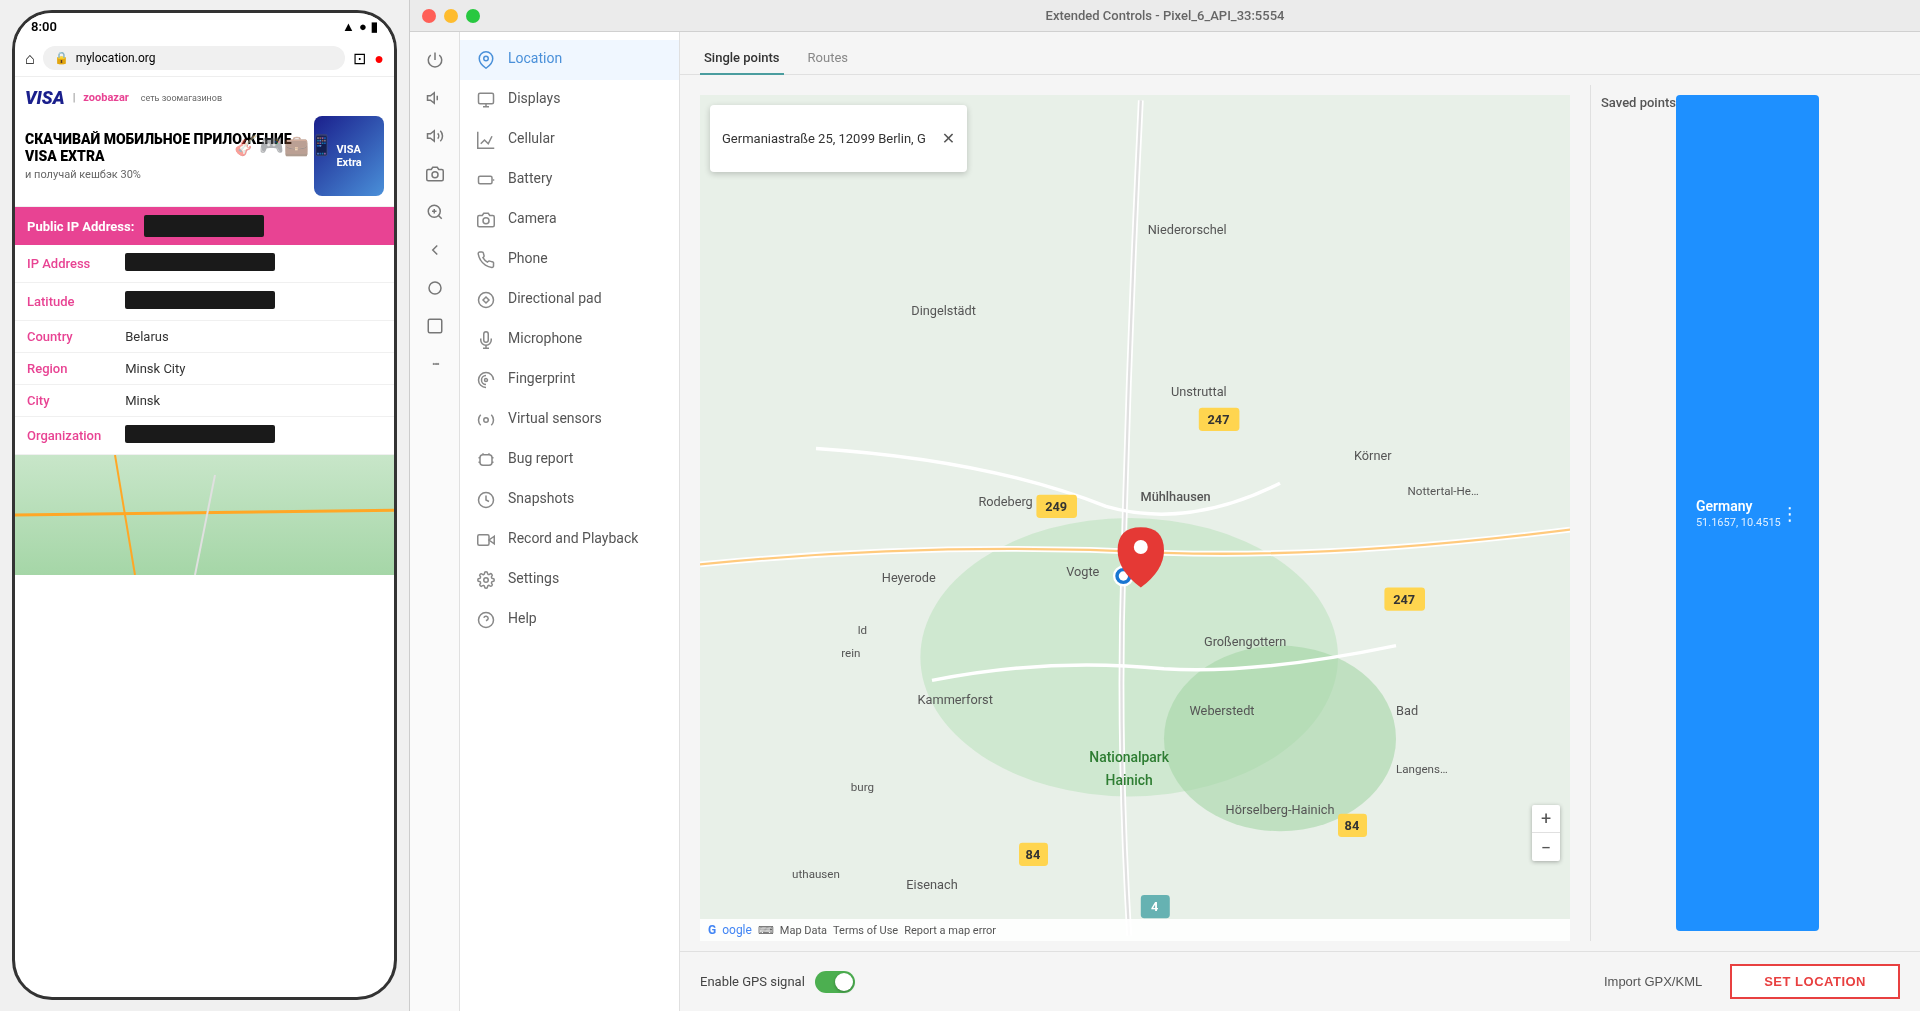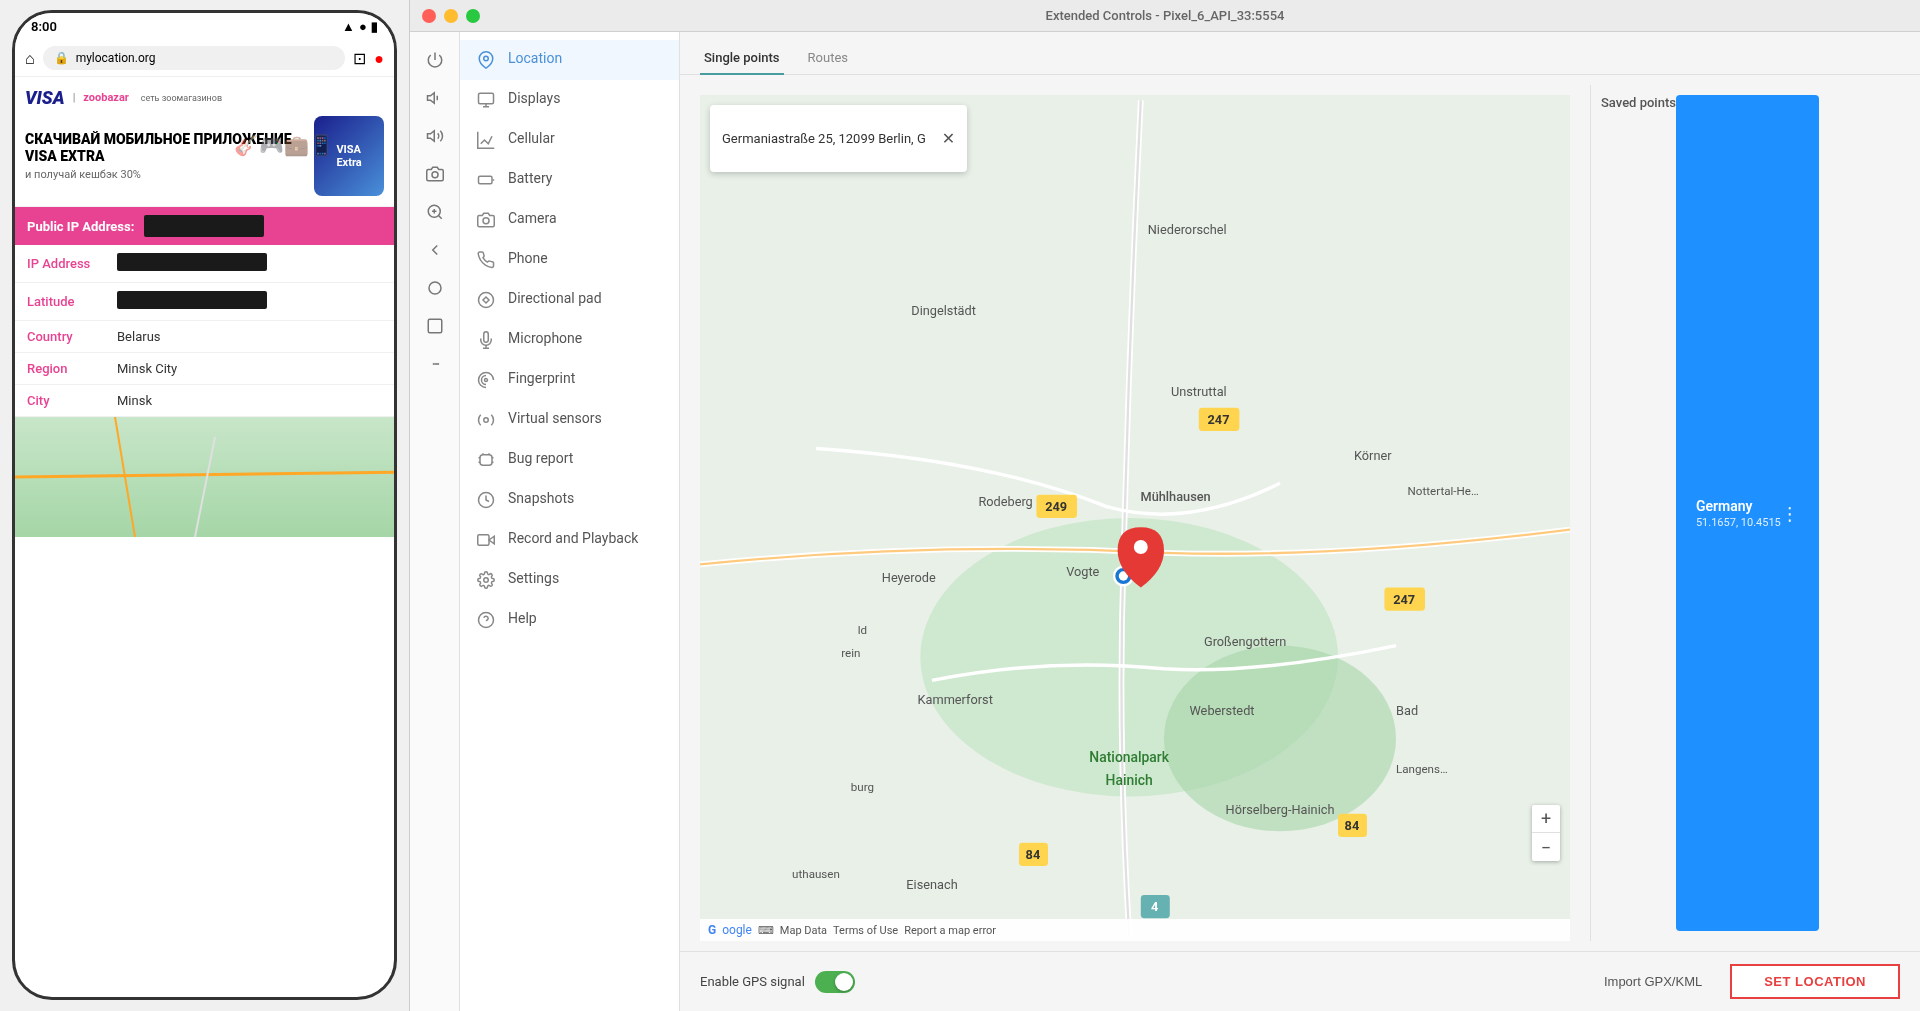--- a/index.html
+++ b/index.html
@@ -597,20 +597,24 @@
             <td>Belarus</td>
           </tr>
           <tr>
             <td style="color:#e84393;">Region</td>
             <td>Minsk City</td>
           </tr>
           <tr>
             <td style="color:#e84393;">City</td>
             <td>Minsk</td>
           </tr>
+          <tr>
+            <td style="color:#e84393;">Organization</td>
+            <td><span class="black-box"></span></td>
+          </tr>
         </tbody>
           </table>
       </div>
 
       <div style="height:120px;background:linear-gradient(180deg,#c8e6c9 0%,#a5d6a7 100%);position:relative;overflow:hidden;">
         <svg width="100%" height="100%">
           <line x1="0" y1="60" x2="400" y2="55" stroke="#ffa726" stroke-width="3"></line>
           <line x1="100" y1="0" x2="120" y2="120" stroke="#ffa726" stroke-width="2"></line>
           <line x1="200" y1="20" x2="180" y2="120" stroke="#e0e0e0" stroke-width="2"></line>
         </svg>

